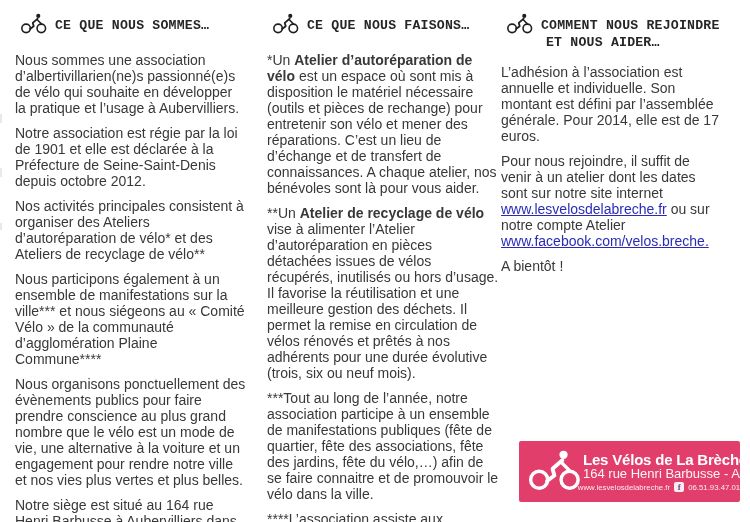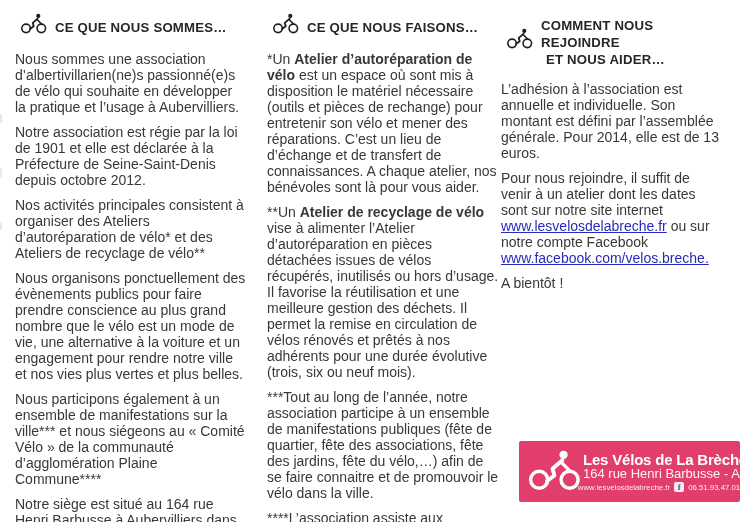--- a/index.html
+++ b/index.html
@@ -5,21 +5,21 @@
   html,body{margin:0;padding:0;background:#ffffff;}
   .page{
     position:relative;width:750px;height:522px;background:#ffffff;
     font-family:"Liberation Sans",sans-serif;color:var(--text,#383838);
     overflow:hidden;
   }
   .col{position:absolute;top:10px;}
   .col-1{left:15px;width:231px;}
   .col-2{left:267px;width:233px;}
   .col-3{left:493px;width:223px;margin-left:8px;}
-  .hdr{display:flex;align-items:center;gap:7px;margin:3px 0 13px 5px;color:#1f1f1f;}
+  .hdr{display:flex;align-items:flex-start;gap:7px;margin:3px 0 13px 5px;color:#1f1f1f;font-family:Liberation Mono, monospace;}
   .hdr .cyc{flex:0 0 auto;margin-top:0;}
   .hdr h2{
     font-size:13.2px;font-weight:bold;margin:4px 0 0 0;line-height:1.3;
     color:#262626;letter-spacing:.2px;
   }
   .hdr h2 span{display:block;}
   .hdr h2 .l2{padding-left:5px;}
   .col p{font-size:14px;line-height:16px;margin:0 0 9px 0;}
   .bold-seg{font-weight:bold;}
   .link{color:var(--link,#2a2ab8);text-decoration:underline;cursor:pointer;}
@@ -64,22 +64,22 @@
           <circle cx="30" cy="4.5" r="3.4" fill="currentColor"></circle>
           <path d="M29 9 L21 16 L22.5 21.5 L16.5 26" fill="none" stroke="currentColor" stroke-width="3" stroke-linecap="round" stroke-linejoin="round"></path>
           <path d="M28 10.5 L35 17.5" fill="none" stroke="currentColor" stroke-width="2.6" stroke-linecap="round"></path>
         </svg>
       </span>
       <h2>CE QUE NOUS SOMMES…</h2>
     </div>
     <p>Nous sommes une association d’albertivillarien(ne)s passionné(e)s de vélo qui souhaite en développer la pratique et l’usage à Aubervilliers.</p>
     <p>Notre association est régie par la loi de 1901 et elle est déclarée à la Préfecture de Seine-Saint-Denis depuis octobre 2012.</p>
     <p>Nos activités principales consistent à organiser des Ateliers d’autoréparation de vélo* et des Ateliers de recyclage de vélo**</p>
+    <p>Nous participons également à un ensemble de manifestations sur la ville*** et nous siégeons au « Comité Vélo » de la communauté d’agglomération Plaine Commune****</p>
     <p>Nous organisons ponctuellement des évènements publics pour faire prendre conscience au plus grand nombre que le vélo est un mode de vie, une alternative à la voiture et un engagement pour rendre notre ville et nos vies plus vertes et plus belles.</p>
-    <p>Nous participons également à un ensemble de manifestations sur la ville*** et nous siégeons au « Comité Vélo » de la communauté d’agglomération Plaine Commune****</p>
     <p>Notre siège est situé au 164 rue Henri Barbusse à Aubervilliers dans les locaux de la friche culturelle et sociale, La Brèche, dans le quartier Paul Bert.</p>
   </div>
 
   <div class="col col-2">
     <div class="hdr">
       <span class="cyc">
         <svg viewBox="0 0 46 34" width="28" height="21" aria-hidden="true">
           <circle cx="10" cy="25" r="7" fill="none" stroke="currentColor" stroke-width="2.6"></circle>
           <circle cx="35" cy="25" r="7" fill="none" stroke="currentColor" stroke-width="2.6"></circle>
           <circle cx="30" cy="4.5" r="3.4" fill="currentColor"></circle>
@@ -104,22 +104,22 @@
           <circle cx="30" cy="4.5" r="3.4" fill="currentColor"></circle>
           <path d="M29 9 L21 16 L22.5 21.5 L16.5 26" fill="none" stroke="currentColor" stroke-width="3" stroke-linecap="round" stroke-linejoin="round"></path>
           <path d="M28 10.5 L35 17.5" fill="none" stroke="currentColor" stroke-width="2.6" stroke-linecap="round"></path>
         </svg>
       </span>
       <h2>
           <span class="l1">COMMENT NOUS REJOINDRE</span>
           <span class="l2">ET NOUS AIDER…</span>
         </h2>
     </div>
-    <p>L’adhésion à l’association est annuelle et individuelle. Son montant est défini par l’assemblée générale. Pour 2014, elle est de 13 euros.</p>
-    <p><span>Pour nous rejoindre, il suffit de venir à un atelier dont les dates sont sur notre site internet </span><span class="link">www.lesvelosdelabreche.fr</span><span> ou sur notre compte Facebook </span><span class="link">www.facebook.com/velos.breche.</span></p>
+    <p>L’adhésion à l’association est annuelle et individuelle. Son montant est défini par l’assemblée générale. Pour 2014, elle est de 17 euros.</p>
+    <p><span>Pour nous rejoindre, il suffit de venir à un atelier dont les dates sont sur notre site internet </span><span class="link">www.lesvelosdelabreche.fr</span><span> ou sur notre compte Atelier </span><span class="link">www.facebook.com/velos.breche.</span></p>
     <p>A bientôt !</p>
   </div>
 
   <div class="banner">
     <span class="cyc-big">
       <svg viewBox="0 0 46 34" width="56" height="42" aria-hidden="true">
         <circle cx="10" cy="25" r="7" fill="none" stroke="#ffffff" stroke-width="2.8"></circle>
         <circle cx="35" cy="25" r="7" fill="none" stroke="#ffffff" stroke-width="2.8"></circle>
         <circle cx="30" cy="4.5" r="3.4" fill="#ffffff"></circle>
         <path d="M29 9 L21 16 L22.5 21.5 L16.5 26" fill="none" stroke="#ffffff" stroke-width="3.2" stroke-linecap="round" stroke-linejoin="round"></path>

